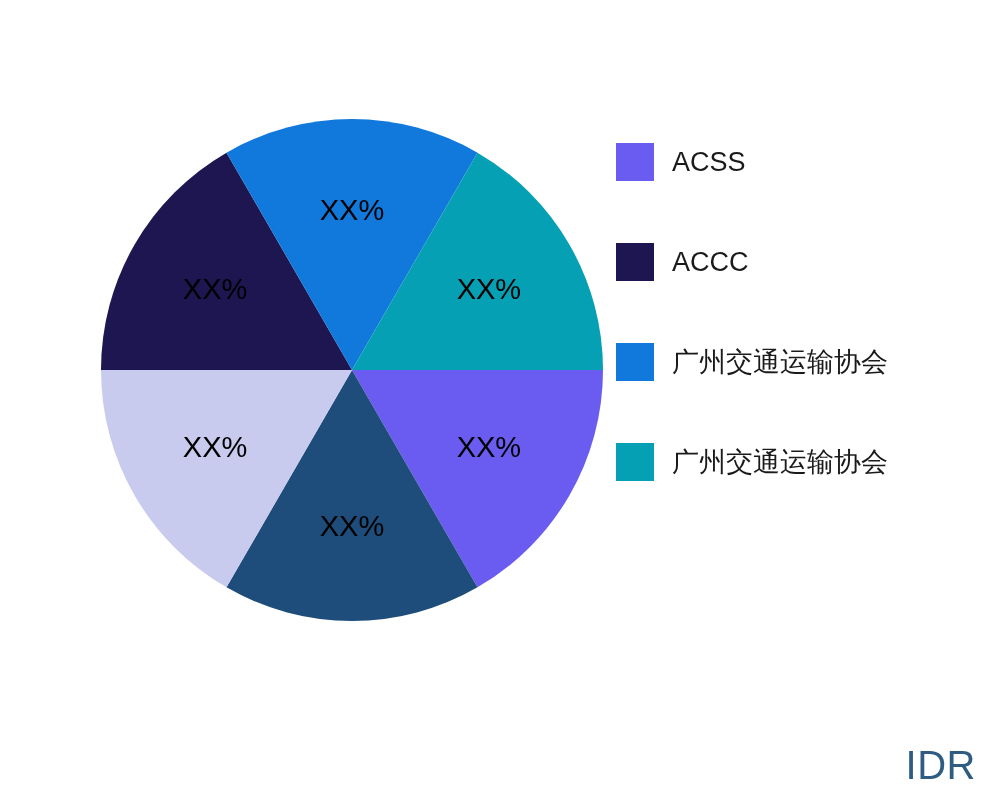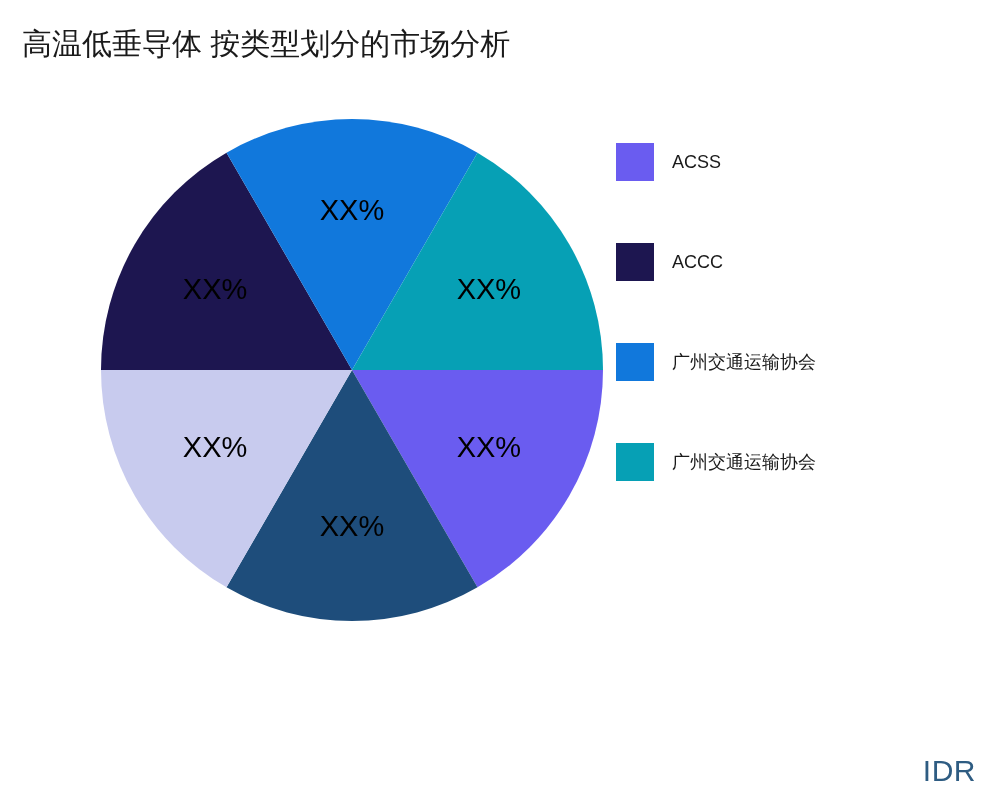--- a/index.html
+++ b/index.html
@@ -58,40 +58,39 @@
     height: 100px;
   }
   .legend-swatch {
     width: 38px;
     height: 38px;
     flex: 0 0 38px;
     border-radius: 0;
   }
   .legend-label {
     margin-left: 18px;
-    font-size: 18px;
+    font-size: 27px;
     line-height: 32px;
     color: #1a1a1a;
     white-space: nowrap;
   }
   #watermark {
     position: absolute;
     right: 24px;
     bottom: 12px;
-    font-size: 30px;
+    font-size: 40px;
     color: #2e5c82;
     letter-spacing: 0.5px;
   }
 </style>
 </head>
 <body>
 
 <div id="page">
 
-  <div id="chart-title">高温低垂导体 按类型划分的市场分析</div>
 
   <div id="pie-area">
     <svg id="pie-svg" width="620" height="700" viewBox="0 0 620 700">
       <g id="pie-slices">
           <path d="M 352 370 L 603.00 370.00 A 251 251 0 0 1 477.50 587.37 Z" fill="#6a5cf0"></path>
           <path d="M 352 370 L 477.50 587.37 A 251 251 0 0 1 226.50 587.37 Z" fill="#1e4d7b"></path>
           <path d="M 352 370 L 226.50 587.37 A 251 251 0 0 1 101.00 370.00 Z" fill="#c8cbee"></path>
           <path d="M 352 370 L 101.00 370.00 A 251 251 0 0 1 226.50 152.63 Z" fill="#1d1650"></path>
           <path d="M 352 370 L 226.50 152.63 A 251 251 0 0 1 477.50 152.63 Z" fill="#1178dc"></path>
           <path d="M 352 370 L 477.50 152.63 A 251 251 0 0 1 603.00 370.00 Z" fill="#06a0b5"></path>

